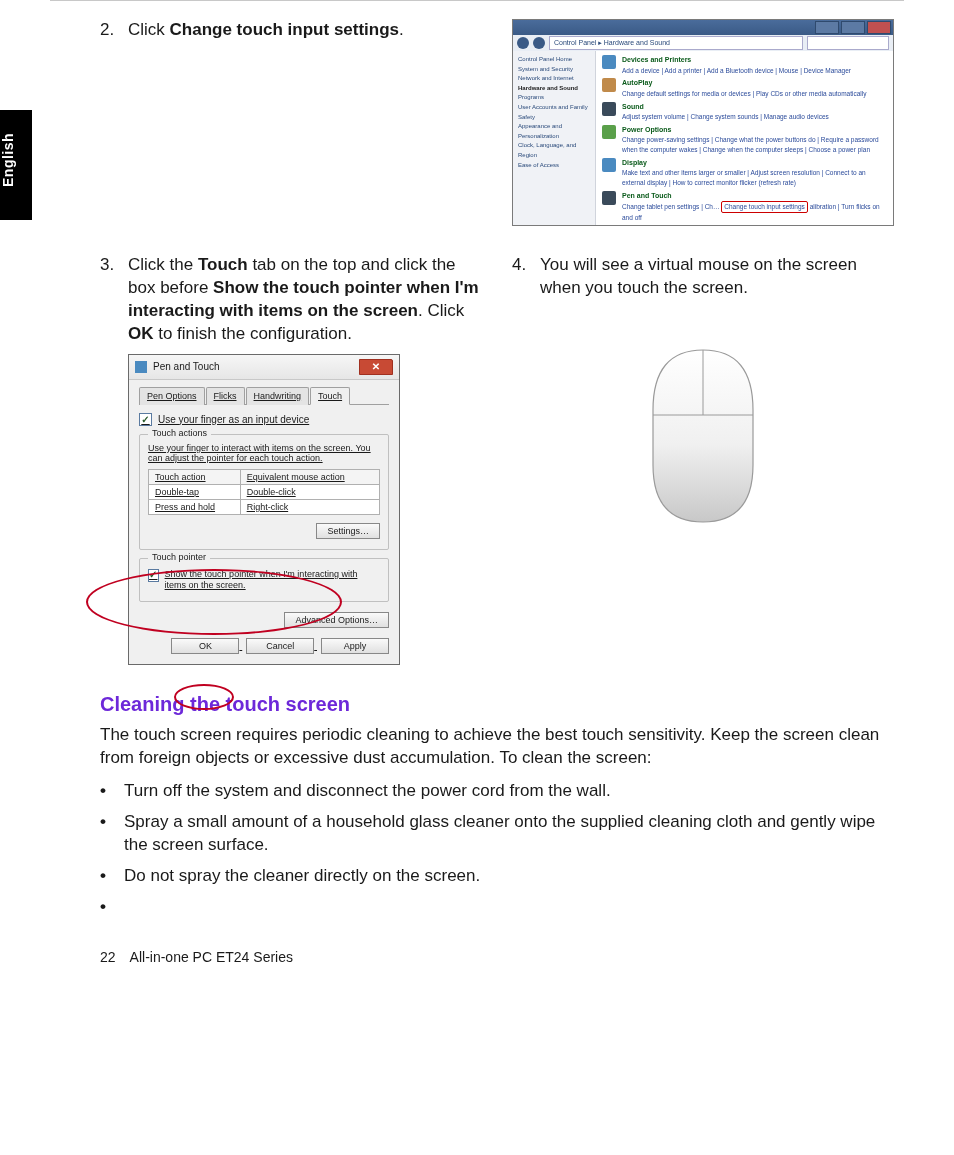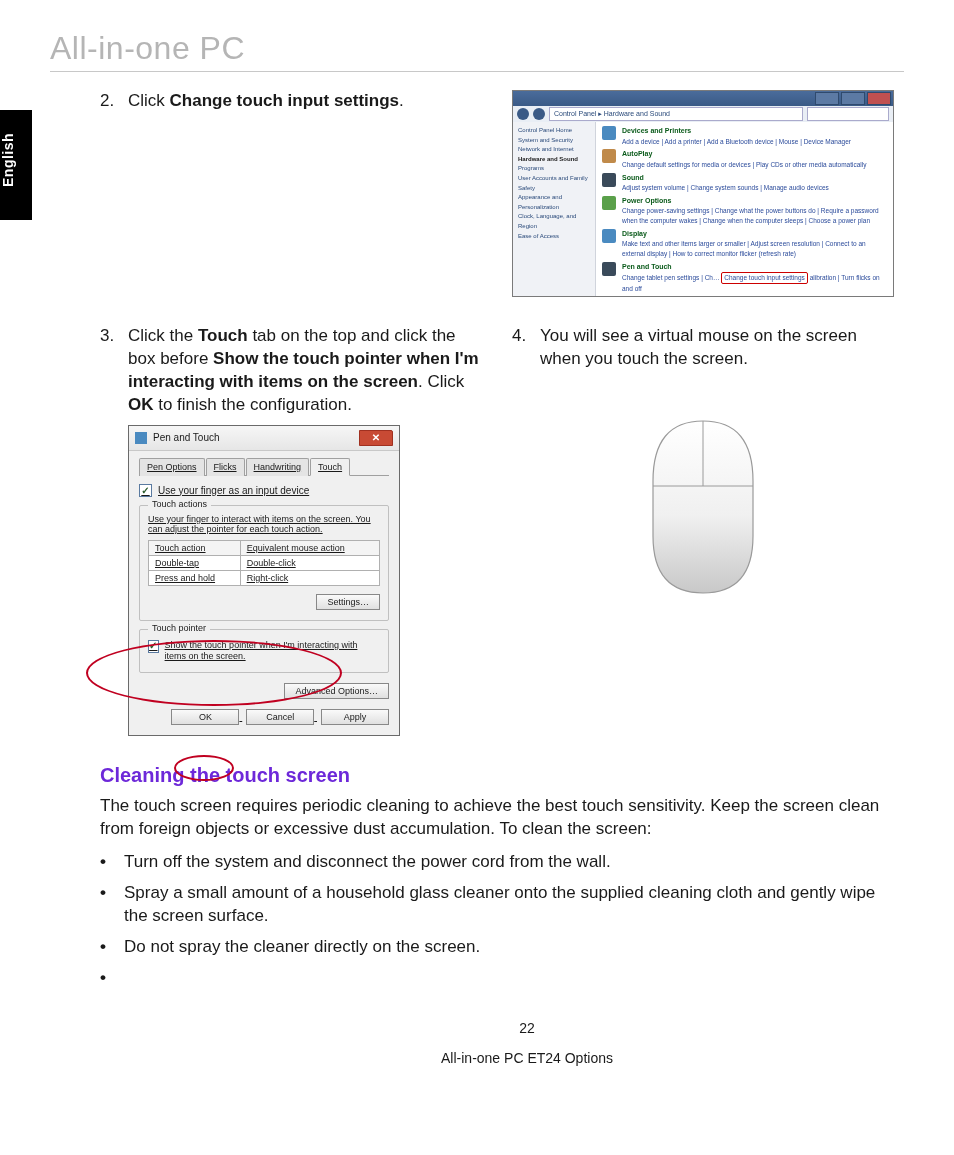--- a/index.html
+++ b/index.html
@@ -336,30 +336,26 @@
     flex-shrink: 0;
     color: #1a1a1a;
     font-weight: bold;
   }
   .footer {
     padding: 22px 0 24px 100px;
     font-size: 14px;
     display: flex;
     align-items: center;
     gap: 14px;
-    flex-direction: column;
   }
 </style>
 </head>
 <body>
 
 <div class="page">
-  <div class="header">
-    <div class="header-title">All-in-one PC</div>
-  </div>
   <hr class="header-rule">
   <div class="lang-tab">English</div>
 
   <div class="content">
 
     <div class="two-col">
       <div class="col-left">
         <div class="step">
           <div class="step-num">2.</div>
           <div class="step-body">
@@ -548,15 +544,15 @@
           <span>Do not spray the cleaner directly on the screen.</span>
         </li>
       <li>
           <span class="dot">•</span>
         </li>
     </ul>
   </div>
 
   <div class="footer">
     <span>22</span>
-    <span>All-in-one PC ET24 Options</span>
+    <span>All-in-one PC ET24 Series</span>
   </div>
 </div>
 
 </body></html>

